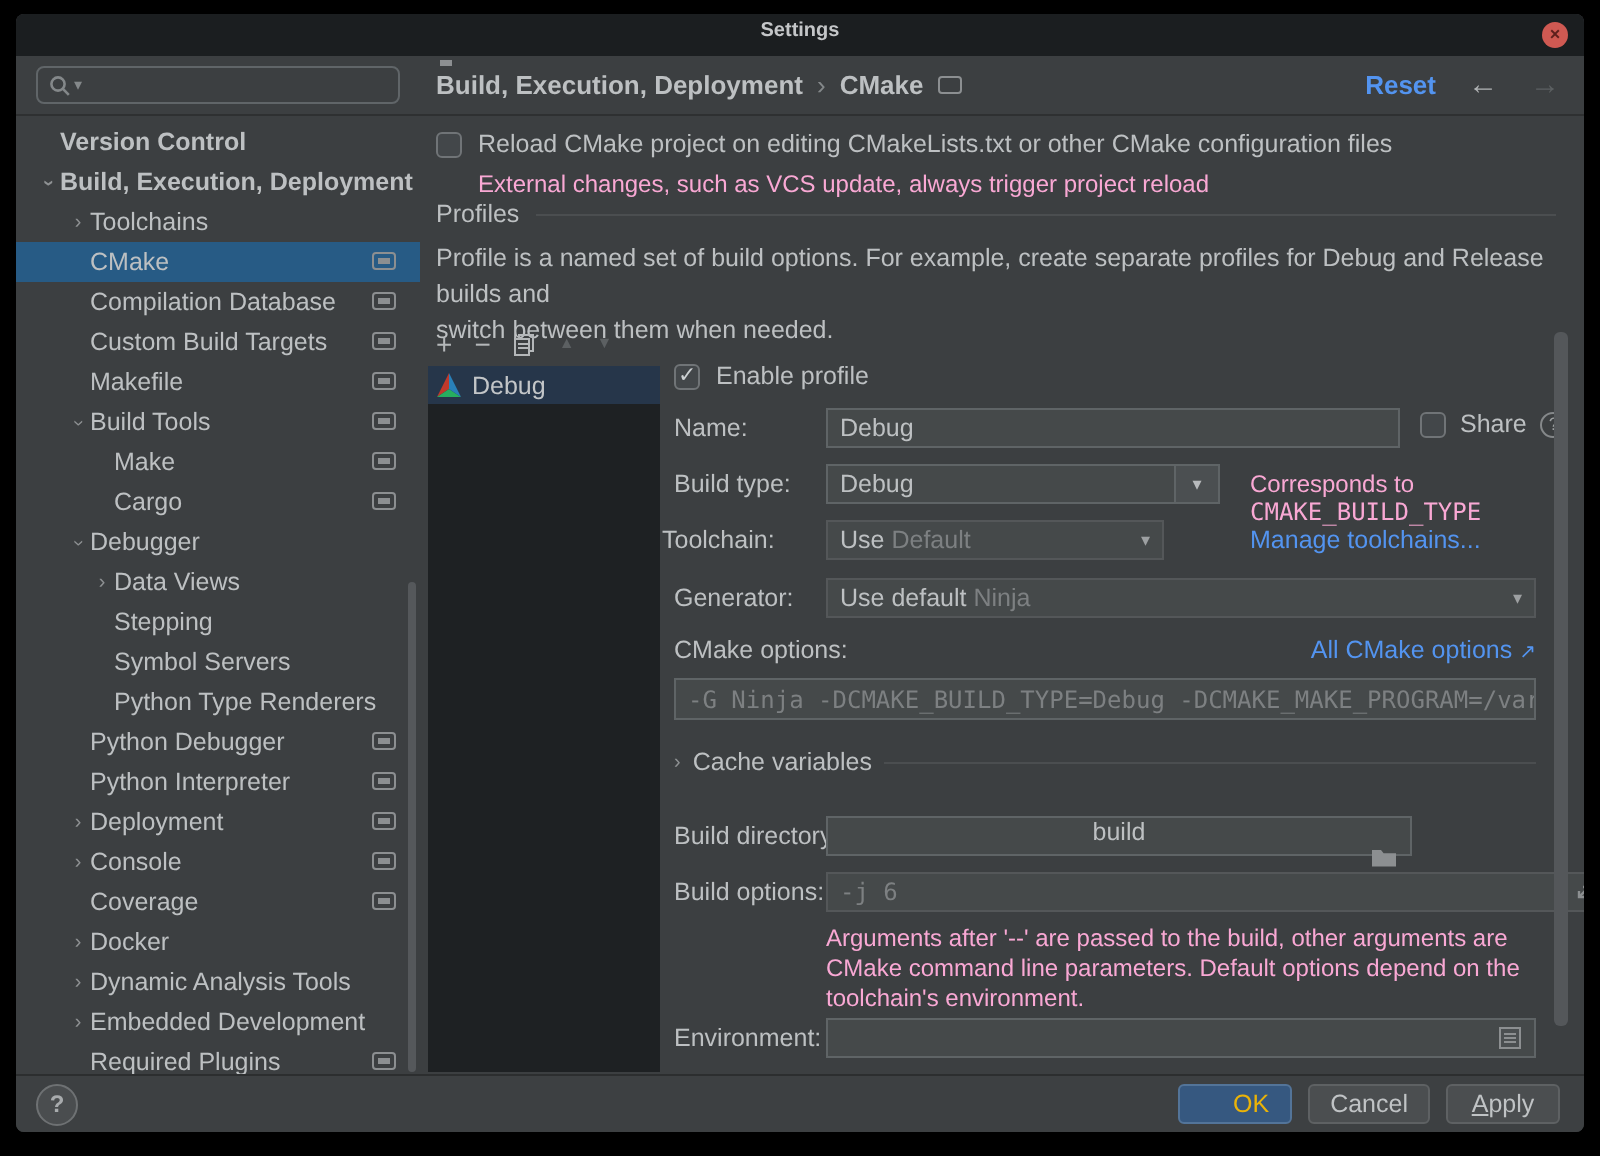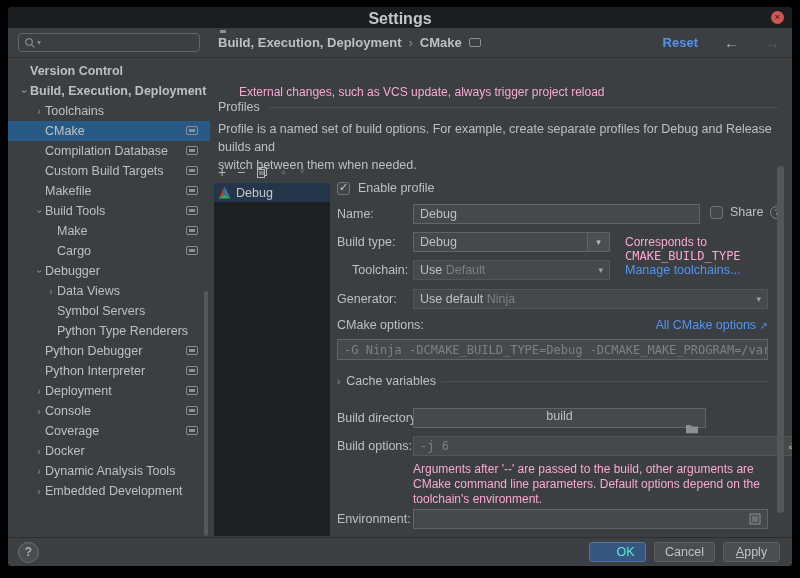--- a/index.html
+++ b/index.html
@@ -2,33 +2,33 @@
 <html><head>
 <meta charset="utf-8">
 <style>
   html,body{margin:0;padding:0;background:#000;width:800px;height:578px;
     font-family:"Liberation Sans",sans-serif;-webkit-font-smoothing:antialiased;}
   .frame{position:absolute;left:8px;top:7px;width:784px;height:559px;background:#3c3f41;
     border-radius:4px;overflow:hidden;display:flex;flex-direction:column;}
   
   .titlebar{height:21px;background:#1b1e20;position:relative;flex:none;}
   .titlebar .title{position:absolute;left:0;right:0;top:3px;text-align:center;
-    font-size:16px;font-weight:bold;color:#c4c6c8;}
+    font-size:10px;font-weight:bold;color:#c4c6c8;}
   .closebtn{position:absolute;right:8px;top:4px;width:13px;height:13px;border-radius:50%;
     background:#cf5952;color:#5d1f1c;font-size:9px;line-height:13px;text-align:center;font-weight:bold;}
   
   .header{height:29px;flex:none;border-bottom:1px solid #2e3031;position:relative;
     display:flex;align-items:center;}
   .search{position:absolute;left:10px;top:5px;width:182px;height:19px;box-sizing:border-box;
     border:1px solid #606568;border-radius:4px;display:flex;align-items:center;padding:0 5px;}
   .search .caret{color:#84888a;font-size:8px;margin-left:1px;}
   .crumbs{position:absolute;left:210px;top:0;height:29px;display:flex;align-items:center;gap:7px;
     font-size:13px;font-weight:bold;color:#bdc0c2;}
   .crumb-sep{color:#84888a;font-weight:normal;}
-  .nav-right{position:absolute;right:12px;top:0;height:29px;display:flex;align-items:center;gap:26px;}
+  .nav-right{position:absolute;right:12px;top:0;height:29px;display:flex;align-items:center;gap:16px;}
   .reset{color:#5394f0;font-size:13px;font-weight:bold;}
   .arrow{font-size:15px;color:#b0b3b5;}
   .arrow.dis{color:#5c6062;}
   
   .body{flex:1;display:flex;min-height:0;}
   .sidebar{width:202px;flex:none;position:relative;padding-top:3px;box-sizing:border-box;}
   .srow{height:20px;display:flex;align-items:center;font-size:12.5px;color:#bdc0c2;position:relative;}
   .srow.sel{background:#275b85;}
   .ind0{padding-left:10px;} .ind1{padding-left:25px;} .ind2{padding-left:37px;align-items:center;}
   .chev{width:12px;flex:none;color:#8e9193;font-size:10px;text-align:center;}
@@ -64,21 +64,21 @@
   .main-scroll{position:absolute;width:7px;border-radius:3px;background:#54575a;}
   
   .footer{height:29px;flex:none;background:#3d4042;border-top:1px solid #2c2e2f;position:relative;
     display:flex;align-items:center;justify-content:flex-end;gap:8px;padding-right:12px;box-sizing:border-box;}
   .helpbtn{position:absolute;left:10px;top:4px;width:21px;height:21px;border-radius:50%;
     background:#4a4d4f;border:1px solid #6e7173;box-sizing:border-box;color:#a8abad;
     font-size:12px;line-height:19px;text-align:center;font-weight:bold;}
   .btn{height:20px;min-width:57px;box-sizing:border-box;border-radius:3px;display:flex;
     align-items:center;justify-content:center;font-size:12.5px;color:#c0c3c5;
     background:#4b4e50;border:1px solid #5e6163;padding:0 10px;}
-  .btn.primary{background:#365880;border-color:#537499;color:#5eead4;padding-left:26px;}
+  .btn.primary{background:#365880;border-color:#537499;color:#eab308;padding-left:26px;}
   .btn-apply span{display:block;}
   .btn-apply span::first-letter{text-decoration:underline;}
   svg{display:block;}
 </style>
 </head>
 <body>
 
 <div class="frame">
 
   <div class="titlebar">
@@ -162,20 +162,24 @@
       <div class="srow ind1">
           <span class="chev exp">›</span>
           <span>Debugger</span>
         </div>
       <div class="srow ind2">
           <span class="chev">›</span>
           <span>Data Views</span>
         </div>
       <div class="srow ind2">
           <span class="chev"></span>
+          <span>Stepping</span>
+        </div>
+      <div class="srow ind2">
+          <span class="chev"></span>
           <span>Symbol Servers</span>
         </div>
       <div class="srow ind2">
           <span class="chev"></span>
           <span>Python Type Renderers</span>
         </div>
       <div class="srow ind1">
           <span class="chev"></span>
           <span>Python Debugger</span>
           <span class="mon"></span>
@@ -205,25 +209,34 @@
           <span>Docker</span>
         </div>
       <div class="srow ind1">
           <span class="chev">›</span>
           <span>Dynamic Analysis Tools</span>
         </div>
       <div class="srow ind1">
           <span class="chev">›</span>
           <span>Embedded Development</span>
         </div>
+      <div class="srow ind1">
+          <span class="chev"></span>
+          <span>Required Plugins</span>
+          <span class="mon"></span>
+        </div>
       <div class="sb-scroll" style="left:196px;top:233px;height:245px;"></div>
     </div>
 
     <div class="main">
 
+      <div style="position:absolute;left:8px;top:7px;display:flex;align-items:center;gap:8px;">
+        <span class="cb"></span>
+        <span>Reload CMake project on editing CMakeLists.txt or other CMake configuration files</span>
+      </div>
       <div class="hint" style="position:absolute;left:29px;top:27px;">External changes, such as VCS update, always trigger project reload</div>
 
       <div style="position:absolute;left:8px;top:42px;right:14px;display:flex;align-items:center;gap:8px;">
         <span>Profiles</span>
         <span class="secline"></span>
       </div>
       <div style="position:absolute;left:8px;top:62px;line-height:18px;">
         <div>Profile is a named set of build options. For example, create separate profiles for Debug and Release builds and</div>
         <div>switch between them when needed.</div>
       </div>
@@ -273,22 +286,22 @@
 
       <div class="lbl" style="left:127px;top:177px;">Build type:</div>
       <div class="tf" style="left:203px;top:174px;width:197px;">
         <span>Debug</span>
         <span class="ddbox">▾</span>
       </div>
       <div class="hint" style="position:absolute;left:415px;top:177px;">
         <span>Corresponds to </span><span class="mono">CMAKE_BUILD_TYPE</span>
       </div>
 
-      <div class="lbl" style="left:142px;top:205px;">Toolchain:</div>
-      <div class="tf" style="left:203px;top:202px;width:197px;border-color:#545759;align-items:center;">
+      <div class="lbl" style="left:121px;top:205px;">Toolchain:</div>
+      <div class="tf" style="left:203px;top:202px;width:169px;border-color:#545759;align-items:center;">
         <span>Use</span>&nbsp;<span class="dim">Default</span>
         <span class="ddicon">▾</span>
       </div>
       <div class="link" style="position:absolute;left:415px;top:205px;">Manage toolchains...</div>
 
       <div class="lbl" style="left:127px;top:234px;">Generator:</div>
       <div class="tf" style="left:203px;top:231px;width:355px;border-color:#545759;">
         <span>Use default</span>&nbsp;<span class="dim">Ninja</span>
         <span class="ddicon">▾</span>
       </div>

